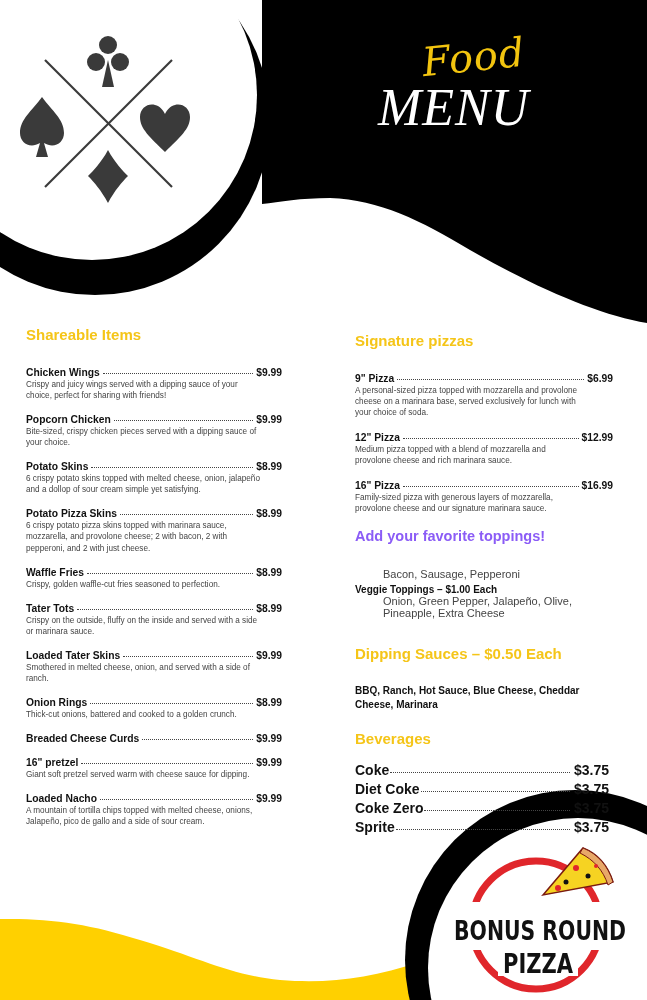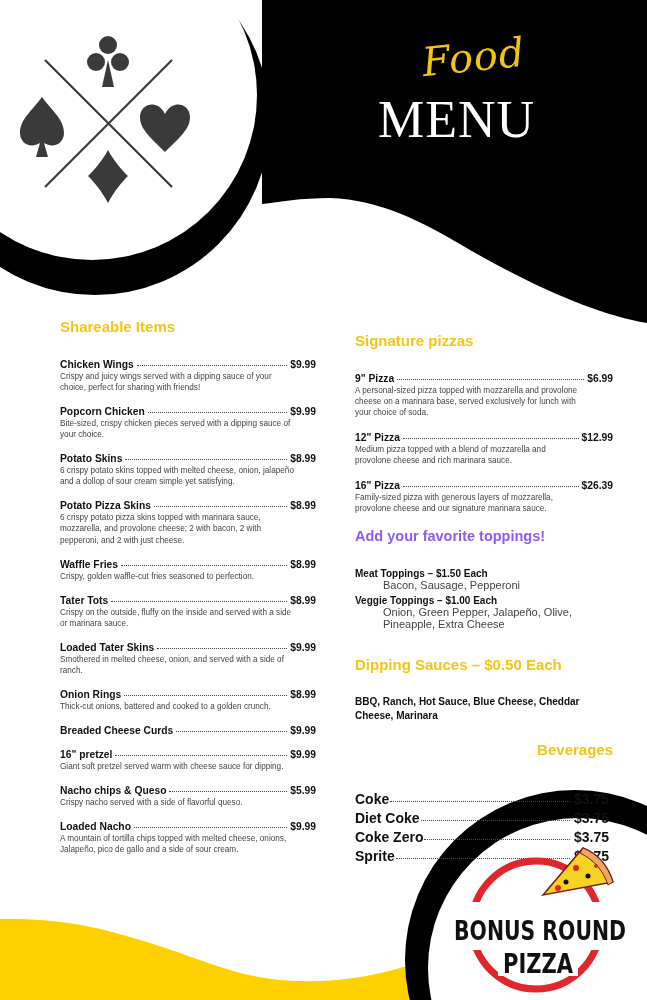--- a/index.html
+++ b/index.html
@@ -10,27 +10,27 @@
 
   .emblem { position: absolute; left: 20px; top: 35px; width: 175px; height: 175px; z-index: 2; }
 
   .title-block { position: absolute; left: 360px; top: 30px; width: 190px; height: 120px; z-index: 2; }
   .title-food {
     position: absolute; left: 62px; top: 4px;
     font-family: "DejaVu Serif", serif; font-style: italic; font-weight: normal;
     color: #f2c40f; font-size: 40px; letter-spacing: 1px; transform: rotate(-6deg);
   }
   .title-menu {
-    position: absolute; left: 18px; top: 64px;
+    position: absolute; left: 18px; top: 52px;
     font-family: "Liberation Serif", serif; color: #ffffff;
-    font-size: 52px; letter-spacing: 1px; line-height: 1;
+    font-size: 52px; letter-spacing: 1px; line-height: 1; font-style: italic;
   }
 
   .col { position: absolute; z-index: 2; }
-  .col-left { left: 26px; top: 318px; width: 256px; margin-left: 34px; }
+  .col-left { left: 26px; top: 326px; width: 256px; }
   .col-right { left: 355px; top: 332px; width: 258px; }
 
   .section-title { color: #f5c518; font-weight: bold; font-size: 15px; margin-bottom: 24px; }
 
   .item { margin-bottom: 13px; }
   .item-head { display: flex; align-items: baseline; font-size: 10.3px; font-weight: bold; color: #111; }
   .item-name { white-space: nowrap; }
   .dots { flex: 1; border-bottom: 1px dotted #444; margin: 0 3px; transform: translateY(-2px); min-width: 10px; }
   .item-price { white-space: nowrap; font-weight: bold; }
   .item-desc { font-size: 8.2px; color: #444; line-height: 1.35; margin-top: 1px; padding-right: 22px; }
@@ -38,21 +38,21 @@
   .pizza-item { margin-bottom: 14px; }
   .pizza-item .item-desc { padding-right: 30px; }
 
   .toppings-title { font-size: 14.5px; font-weight: bold; color: #8b5cf6; margin: 10px 0 24px 0; }
   .topping-head { font-size: 10px; font-weight: bold; color: #111; }
   .topping-list { font-size: 11px; color: #444; margin-bottom: 4px; padding-left: 28px; }
 
   .sauces-title { margin-top: 26px; margin-bottom: 22px; }
   .sauces-list { font-size: 10px; font-weight: bold; color: #111; line-height: 1.4; padding-right: 20px; }
 
-  .bev-title { margin-top: 18px; margin-bottom: 32px; text-align: right; }
+  .bev-title { margin-top: 18px; margin-bottom: 14px; }
   .bev-row { display: flex; align-items: baseline; font-size: 14px; font-weight: bold; line-height: 1.35; width: 254px; }
   .bev-row .dots { margin: 0 4px 0 1px; }
 
   .logo { position: absolute; left: 448px; top: 840px; width: 190px; height: 160px; z-index: 3; }
 </style>
 </head>
 <body>
 
 <svg class="bg-svg" viewBox="0 0 647 1000" xmlns="http://www.w3.org/2000/svg">
 
@@ -171,28 +171,20 @@
       <div class="item ">
         <div class="item-head">
           <span class="item-name">16" pretzel</span>
           <span class="dots"></span>
           <span class="item-price">$9.99</span>
         </div>
         <div class="item-desc">Giant soft pretzel served warm with cheese sauce for dipping.</div>
       </div>
       <div class="item ">
         <div class="item-head">
-          <span class="item-name">Nacho chips &amp; Queso</span>
-          <span class="dots"></span>
-          <span class="item-price">$5.99</span>
-        </div>
-        <div class="item-desc">Crispy nacho served with a side of flavorful queso.</div>
-      </div>
-      <div class="item ">
-        <div class="item-head">
           <span class="item-name">Loaded Nacho</span>
           <span class="dots"></span>
           <span class="item-price">$9.99</span>
         </div>
         <div class="item-desc">A mountain of tortilla chips topped with melted cheese, onions, Jalapeño, pico de gallo and a side of sour cream.</div>
       </div>
     </div>
 </div>
 
 <div class="col col-right">
@@ -211,28 +203,27 @@
           <span class="item-name">12" Pizza</span>
           <span class="dots"></span>
           <span class="item-price">$12.99</span>
         </div>
         <div class="item-desc">Medium pizza topped with a blend of mozzarella and provolone cheese and rich marinara sauce.</div>
       </div>
       <div class="item pizza-item">
         <div class="item-head">
           <span class="item-name">16" Pizza</span>
           <span class="dots"></span>
-          <span class="item-price">$26.39</span>
+          <span class="item-price">$16.99</span>
         </div>
         <div class="item-desc">Family-sized pizza with generous layers of mozzarella, provolone cheese and our signature marinara sauce.</div>
       </div>
     </div>
 
   <div class="toppings-title">Add your favorite toppings!</div>
-  <div class="topping-head">Meat Toppings – $1.50 Each</div>
   <div class="topping-list">Bacon, Sausage, Pepperoni</div>
   <div class="topping-head">Veggie Toppings – $1.00 Each</div>
   <div class="topping-list">Onion, Green Pepper, Jalapeño, Olive, Pineapple, Extra Cheese</div>
 
   <div class="section-title sauces-title">Dipping Sauces – $0.50 Each</div>
   <div class="sauces-list">BBQ, Ranch, Hot Sauce, Blue Cheese, Cheddar Cheese, Marinara</div>
 
   <div class="section-title bev-title">Beverages</div>
   <div id="bev-list">
       <div class="bev-row">

